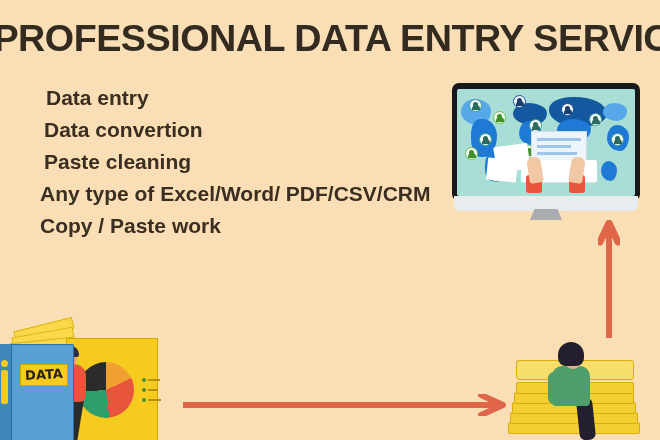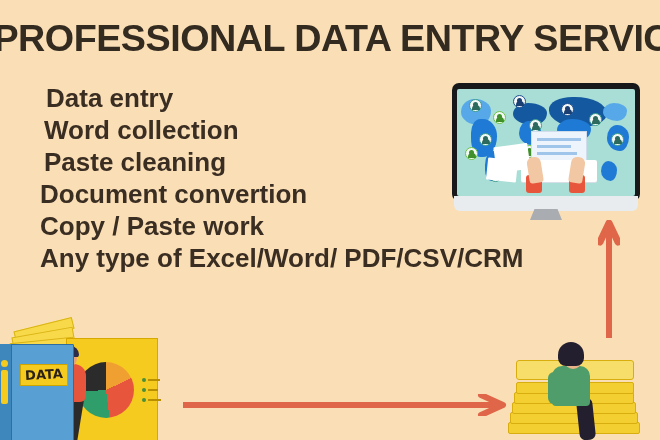--- a/index.html
+++ b/index.html
@@ -40,21 +40,21 @@
     left: 40px;
     top: 82px;
     width: 540px;
     list-style: none;
     margin: 0;
     padding: 0;
   }
   #service-list li {
     font-family: "Liberation Sans", sans-serif;
     font-weight: 700;
-    font-size: 26px;
+    font-size: 21px;
     line-height: 32px;
     color: #3a2d22;
     white-space: nowrap;
   }
   #service-list li.indent-1 { padding-left: 6px; }
   #service-list li.indent-2 { padding-left: 4px; }
   #service-list li.indent-0 { padding-left: 0px; }
 
   
   #monitor {
@@ -401,25 +401,24 @@
 </style>
 </head>
 <body>
 
 <div id="poster">
 
   <div id="title">PROFESSIONAL DATA ENTRY SERVICES</div>
 
   <ul id="service-list">
     <li class="indent-1">Data entry</li>
-    <li class="indent-2">Word collection</li>
+    <li class="indent-2">Data convertion</li>
     <li class="indent-2">Paste cleaning</li>
-    <li class="indent-0">Document  convertion</li>
+    <li class="indent-0">Any type of Excel/Word/ PDF/CSV/CRM</li>
     <li class="indent-0">Copy / Paste work</li>
-    <li class="indent-0">Any type of Excel/Word/ PDF/CSV/CRM</li>
   </ul>
 
   <div id="monitor">
     <div class="mon-bezel">
       <div class="mon-screen">
 
         <div class="land lt" style="left:4px;  top:10px; width:30px; height:26px;"></div>
         <div class="land" style="left:14px; top:30px; width:26px; height:38px; border-radius:40% 60% 60% 40%/40% 50% 60% 55%;"></div>
         <div class="land" style="left:28px; top:62px; width:18px; height:30px; border-radius:50% 50% 60% 40%;"></div>
         <div class="land dk" style="left:56px; top:14px; width:34px; height:22px;"></div>

